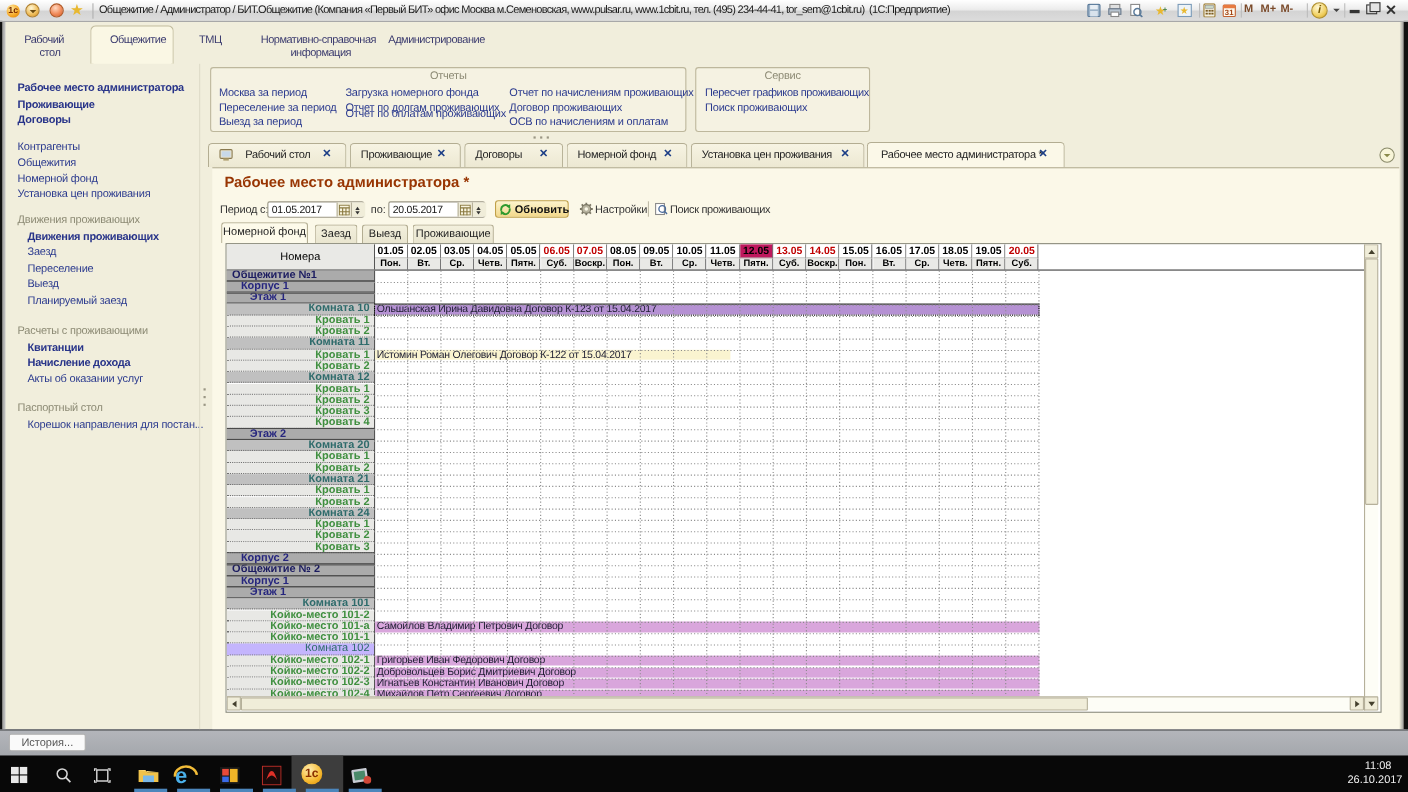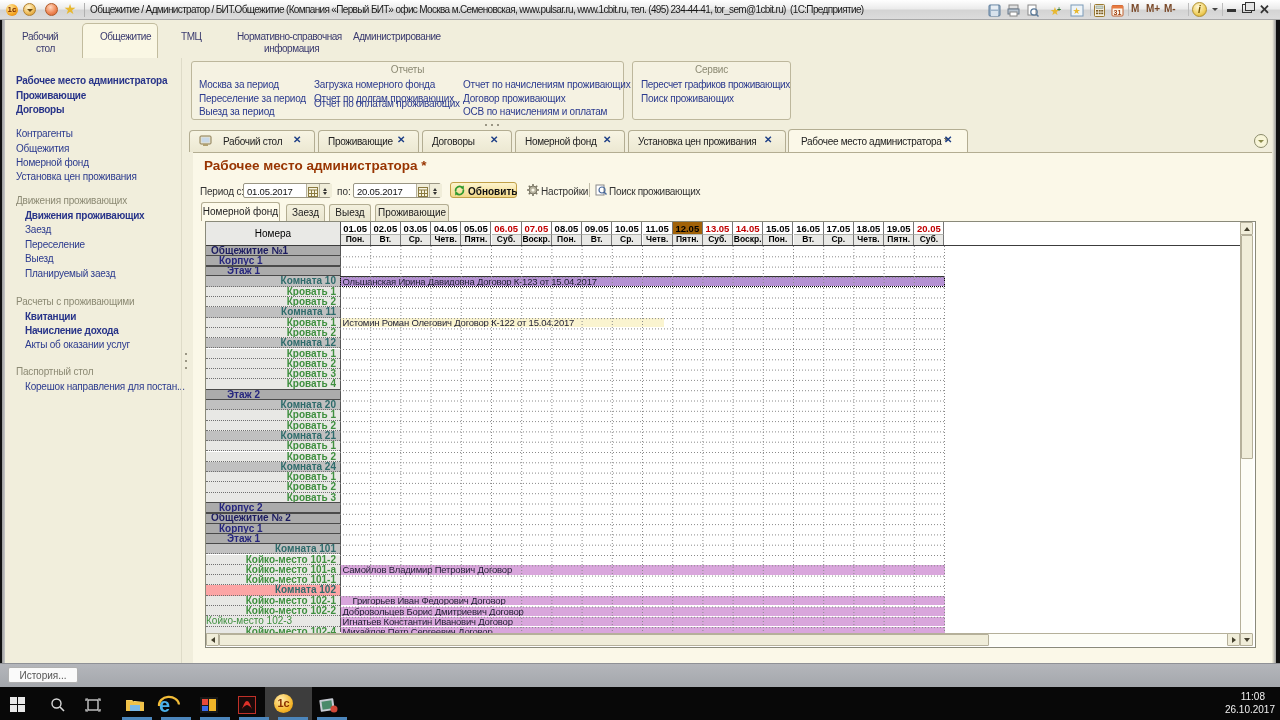--- a/index.html
+++ b/index.html
@@ -240,21 +240,21 @@
     <div style="position:absolute;left:315.7px;top:0;width:30.2px;height:13px;background:#fff;border-right:1px solid #777;box-sizing:border-box;font-size:9.5px;font-weight:bold;color:#c00000;text-align:center;line-height:14px;border-bottom:1px solid #b4b4ae;">07.05</div>
     <div style="position:absolute;left:315.7px;top:13px;width:30.2px;height:9.5px;background:#e9e9e6;border-right:1px solid #777;box-sizing:border-box;font-size:8.5px;font-weight:bold;color:#000;text-align:center;line-height:9.5px;">Воскр.</div>
     <div style="position:absolute;left:345.9px;top:0;width:30.2px;height:13px;background:#fff;border-right:1px solid #777;box-sizing:border-box;font-size:9.5px;font-weight:bold;color:#000;text-align:center;line-height:14px;border-bottom:1px solid #b4b4ae;">08.05</div>
     <div style="position:absolute;left:345.9px;top:13px;width:30.2px;height:9.5px;background:#e9e9e6;border-right:1px solid #777;box-sizing:border-box;font-size:8.5px;font-weight:bold;color:#000;text-align:center;line-height:9.5px;">Пон.</div>
     <div style="position:absolute;left:376.1px;top:0;width:30.2px;height:13px;background:#fff;border-right:1px solid #777;box-sizing:border-box;font-size:9.5px;font-weight:bold;color:#000;text-align:center;line-height:14px;border-bottom:1px solid #b4b4ae;">09.05</div>
     <div style="position:absolute;left:376.1px;top:13px;width:30.2px;height:9.5px;background:#e9e9e6;border-right:1px solid #777;box-sizing:border-box;font-size:8.5px;font-weight:bold;color:#000;text-align:center;line-height:9.5px;">Вт.</div>
     <div style="position:absolute;left:406.3px;top:0;width:30.2px;height:13px;background:#fff;border-right:1px solid #777;box-sizing:border-box;font-size:9.5px;font-weight:bold;color:#000;text-align:center;line-height:14px;border-bottom:1px solid #b4b4ae;">10.05</div>
     <div style="position:absolute;left:406.3px;top:13px;width:30.2px;height:9.5px;background:#e9e9e6;border-right:1px solid #777;box-sizing:border-box;font-size:8.5px;font-weight:bold;color:#000;text-align:center;line-height:9.5px;">Ср.</div>
     <div style="position:absolute;left:436.5px;top:0;width:30.2px;height:13px;background:#fff;border-right:1px solid #777;box-sizing:border-box;font-size:9.5px;font-weight:bold;color:#000;text-align:center;line-height:14px;border-bottom:1px solid #b4b4ae;">11.05</div>
     <div style="position:absolute;left:436.5px;top:13px;width:30.2px;height:9.5px;background:#e9e9e6;border-right:1px solid #777;box-sizing:border-box;font-size:8.5px;font-weight:bold;color:#000;text-align:center;line-height:9.5px;">Четв.</div>
-    <div style="position:absolute;left:466.7px;top:0;width:30.2px;height:13px;background:#a16207;border-right:1px solid #777;box-sizing:border-box;font-size:9.5px;font-weight:bold;color:#000;text-align:center;line-height:14px;border-bottom:1px solid #b4b4ae;">12.05</div>
+    <div style="position:absolute;left:466.7px;top:0;width:30.2px;height:13px;background:#be185d;border-right:1px solid #777;box-sizing:border-box;font-size:9.5px;font-weight:bold;color:#000;text-align:center;line-height:14px;border-bottom:1px solid #b4b4ae;">12.05</div>
     <div style="position:absolute;left:466.7px;top:13px;width:30.2px;height:9.5px;background:#e9e9e6;border-right:1px solid #777;box-sizing:border-box;font-size:8.5px;font-weight:bold;color:#000;text-align:center;line-height:9.5px;">Пятн.</div>
     <div style="position:absolute;left:496.9px;top:0;width:30.2px;height:13px;background:#fff;border-right:1px solid #777;box-sizing:border-box;font-size:9.5px;font-weight:bold;color:#c00000;text-align:center;line-height:14px;border-bottom:1px solid #b4b4ae;">13.05</div>
     <div style="position:absolute;left:496.9px;top:13px;width:30.2px;height:9.5px;background:#e9e9e6;border-right:1px solid #777;box-sizing:border-box;font-size:8.5px;font-weight:bold;color:#000;text-align:center;line-height:9.5px;">Суб.</div>
     <div style="position:absolute;left:527.1px;top:0;width:30.2px;height:13px;background:#fff;border-right:1px solid #777;box-sizing:border-box;font-size:9.5px;font-weight:bold;color:#c00000;text-align:center;line-height:14px;border-bottom:1px solid #b4b4ae;">14.05</div>
     <div style="position:absolute;left:527.1px;top:13px;width:30.2px;height:9.5px;background:#e9e9e6;border-right:1px solid #777;box-sizing:border-box;font-size:8.5px;font-weight:bold;color:#000;text-align:center;line-height:9.5px;">Воскр.</div>
     <div style="position:absolute;left:557.3px;top:0;width:30.2px;height:13px;background:#fff;border-right:1px solid #777;box-sizing:border-box;font-size:9.5px;font-weight:bold;color:#000;text-align:center;line-height:14px;border-bottom:1px solid #b4b4ae;">15.05</div>
     <div style="position:absolute;left:557.3px;top:13px;width:30.2px;height:9.5px;background:#e9e9e6;border-right:1px solid #777;box-sizing:border-box;font-size:8.5px;font-weight:bold;color:#000;text-align:center;line-height:9.5px;">Пон.</div>
     <div style="position:absolute;left:587.5px;top:0;width:30.2px;height:13px;background:#fff;border-right:1px solid #777;box-sizing:border-box;font-size:9.5px;font-weight:bold;color:#000;text-align:center;line-height:14px;border-bottom:1px solid #b4b4ae;">16.05</div>
     <div style="position:absolute;left:587.5px;top:13px;width:30.2px;height:9.5px;background:#e9e9e6;border-right:1px solid #777;box-sizing:border-box;font-size:8.5px;font-weight:bold;color:#000;text-align:center;line-height:9.5px;">Вт.</div>
     <div style="position:absolute;left:617.7px;top:0;width:30.2px;height:13px;background:#fff;border-right:1px solid #777;box-sizing:border-box;font-size:9.5px;font-weight:bold;color:#000;text-align:center;line-height:14px;border-bottom:1px solid #b4b4ae;">17.05</div>
@@ -292,38 +292,38 @@
     <div style="position:absolute;left:0;top:260.40px;width:134px;height:10.30px;box-sizing:border-box;border-bottom:dotted 1px #707070;font-size:10px;font-weight:bold;line-height:10.30px;white-space:nowrap;overflow:hidden;background:#e8e8e5;color:#3f8f3f;text-align:right;padding-right:4px;">Кровать 2</div>
     <div style="position:absolute;left:0;top:270.70px;width:134px;height:10.30px;box-sizing:border-box;border-bottom:dotted 1px #707070;font-size:10px;font-weight:bold;line-height:10.30px;white-space:nowrap;overflow:hidden;background:#e8e8e5;color:#3f8f3f;text-align:right;padding-right:4px;">Кровать 3</div>
     <div style="position:absolute;left:0;top:281.00px;width:134px;height:10.30px;box-sizing:border-box;border-bottom:solid 1px #4a4a4a;font-size:10px;font-weight:bold;line-height:10.30px;white-space:nowrap;overflow:hidden;background:#ababab;color:#26267e;text-align:left;padding-left:13px;">Корпус 2</div>
     <div style="position:absolute;left:0;top:291.30px;width:134px;height:10.30px;box-sizing:border-box;border-bottom:solid 1px #4a4a4a;font-size:10px;font-weight:bold;line-height:10.30px;white-space:nowrap;overflow:hidden;background:#ababab;color:#1b1b60;text-align:left;padding-left:5px;">Общежитие № 2</div>
     <div style="position:absolute;left:0;top:301.60px;width:134px;height:10.30px;box-sizing:border-box;border-bottom:solid 1px #4a4a4a;font-size:10px;font-weight:bold;line-height:10.30px;white-space:nowrap;overflow:hidden;background:#ababab;color:#26267e;text-align:left;padding-left:13px;">Корпус 1</div>
     <div style="position:absolute;left:0;top:311.90px;width:134px;height:10.30px;box-sizing:border-box;border-bottom:solid 1px #4a4a4a;font-size:10px;font-weight:bold;line-height:10.30px;white-space:nowrap;overflow:hidden;background:#ababab;color:#26267e;text-align:left;padding-left:21px;">Этаж 1</div>
     <div style="position:absolute;left:0;top:322.20px;width:134px;height:10.30px;box-sizing:border-box;border-bottom:dotted 1px #707070;font-size:10px;font-weight:bold;line-height:10.30px;white-space:nowrap;overflow:hidden;background:#c0c0c0;color:#2e6b6b;text-align:right;padding-right:4px;">Комната 101</div>
     <div style="position:absolute;left:0;top:332.50px;width:134px;height:10.30px;box-sizing:border-box;border-bottom:dotted 1px #707070;font-size:10px;font-weight:bold;line-height:10.30px;white-space:nowrap;overflow:hidden;background:#e8e8e5;color:#3f8f3f;text-align:right;padding-right:4px;">Койко-место 101-2</div>
     <div style="position:absolute;left:0;top:342.80px;width:134px;height:10.30px;box-sizing:border-box;border-bottom:dotted 1px #707070;font-size:10px;font-weight:bold;line-height:10.30px;white-space:nowrap;overflow:hidden;background:#e8e8e5;color:#3f8f3f;text-align:right;padding-right:4px;">Койко-место 101-а</div>
     <div style="position:absolute;left:0;top:353.10px;width:134px;height:10.30px;box-sizing:border-box;border-bottom:dotted 1px #707070;font-size:10px;font-weight:bold;line-height:10.30px;white-space:nowrap;overflow:hidden;background:#e8e8e5;color:#3f8f3f;text-align:right;padding-right:4px;">Койко-место 101-1</div>
-    <div style="position:absolute;left:0;top:363.40px;width:134px;height:10.30px;box-sizing:border-box;border-bottom:dotted 1px #707070;font-size:10px;font-weight:bold;line-height:10.30px;white-space:nowrap;overflow:hidden;background:#fca5a5;color:#2e6b6b;text-align:right;padding-right:4px;">Комната 102</div>
+    <div style="position:absolute;left:0;top:363.40px;width:134px;height:10.30px;box-sizing:border-box;border-bottom:dotted 1px #707070;font-size:10px;font-weight:normal;line-height:10.30px;white-space:nowrap;overflow:hidden;background:#c4b5fd;color:#2e6b6b;text-align:right;padding-right:4px;">Комната 102</div>
     <div style="position:absolute;left:0;top:373.70px;width:134px;height:10.30px;box-sizing:border-box;border-bottom:dotted 1px #707070;font-size:10px;font-weight:bold;line-height:10.30px;white-space:nowrap;overflow:hidden;background:#e8e8e5;color:#3f8f3f;text-align:right;padding-right:4px;">Койко-место 102-1</div>
     <div style="position:absolute;left:0;top:384.00px;width:134px;height:10.30px;box-sizing:border-box;border-bottom:dotted 1px #707070;font-size:10px;font-weight:bold;line-height:10.30px;white-space:nowrap;overflow:hidden;background:#e8e8e5;color:#3f8f3f;text-align:right;padding-right:4px;">Койко-место 102-2</div>
-    <div style="position:absolute;left:0;top:394.30px;width:134px;height:10.30px;box-sizing:border-box;border-bottom:dotted 1px #707070;font-size:10px;font-weight:normal;line-height:10.30px;white-space:nowrap;overflow:hidden;background:#e8e8e5;color:#3f8f3f;padding-right:4px;">Койко-место 102-3</div>
+    <div style="position:absolute;left:0;top:394.30px;width:134px;height:10.30px;box-sizing:border-box;border-bottom:dotted 1px #707070;font-size:10px;font-weight:bold;line-height:10.30px;white-space:nowrap;overflow:hidden;background:#e8e8e5;color:#3f8f3f;text-align:right;padding-right:4px;">Койко-место 102-3</div>
     <div style="position:absolute;left:0;top:404.60px;width:134px;height:10.30px;box-sizing:border-box;border-bottom:dotted 1px #707070;font-size:10px;font-weight:bold;line-height:10.30px;white-space:nowrap;overflow:hidden;background:#e8e8e5;color:#3f8f3f;text-align:right;padding-right:4px;">Койко-место 102-4</div>
     <div style="position:absolute;left:0;top:33.20px;width:134px;height:1px;background:#4a4a4a;"></div>
     <div style="position:absolute;left:0;top:43.50px;width:134px;height:1px;background:#4a4a4a;"></div>
     <div style="position:absolute;left:0;top:167.10px;width:134px;height:1px;background:#4a4a4a;"></div>
     <div style="position:absolute;left:0;top:280.40px;width:134px;height:1px;background:#4a4a4a;"></div>
     <div style="position:absolute;left:0;top:290.70px;width:134px;height:1px;background:#4a4a4a;"></div>
     <div style="position:absolute;left:0;top:301.00px;width:134px;height:1px;background:#4a4a4a;"></div>
     <div style="position:absolute;left:0;top:311.30px;width:134px;height:1px;background:#4a4a4a;"></div>
     <div style="position:absolute;left:134px;top:23.5px;width:1px;height:386.5px;background:#555;"></div>
     <div style="position:absolute;left:134.5px;top:54.90px;width:604px;height:9.30px;background:#b591d3;font-size:9.5px;letter-spacing:-0.2px;color:#1c1c30;line-height:9.30px;white-space:nowrap;overflow:hidden;padding-left:2px;box-sizing:border-box;">Ольшанская Ирина Давидовна Договор К-123 от 15.04.2017</div>
     <div style="position:absolute;left:134.0px;top:53.80px;width:605px;height:11.30px;box-sizing:border-box;border:1px dotted #000;border-top:1px solid #333;"></div>
     <div style="position:absolute;left:134.5px;top:96.10px;width:323px;height:9.30px;background:#faf4d0;font-size:9.5px;letter-spacing:-0.2px;color:#1c1c30;line-height:9.30px;white-space:nowrap;overflow:hidden;padding-left:2px;box-sizing:border-box;">Истомин Роман Олегович Договор К-122 от 15.04.2017</div>
     <div style="position:absolute;left:134.5px;top:343.30px;width:604px;height:9.30px;background:#d9a6dc;font-size:9.5px;letter-spacing:-0.2px;color:#1c1c30;line-height:9.30px;white-space:nowrap;overflow:hidden;padding-left:2px;box-sizing:border-box;">Самойлов Владимир Петрович Договор</div>
-    <div style="position:absolute;left:134.5px;top:374.20px;width:604px;height:9.30px;background:#d9a6dc;font-size:9.5px;letter-spacing:-0.2px;color:#1c1c30;line-height:9.30px;white-space:nowrap;overflow:hidden;padding-left:12px;box-sizing:border-box;">Григорьев Иван Федорович Договор</div>
+    <div style="position:absolute;left:134.5px;top:374.20px;width:604px;height:9.30px;background:#d9a6dc;font-size:9.5px;letter-spacing:-0.2px;color:#1c1c30;line-height:9.30px;white-space:nowrap;overflow:hidden;padding-left:2px;box-sizing:border-box;">Григорьев Иван Федорович Договор</div>
     <div style="position:absolute;left:134.5px;top:384.50px;width:604px;height:9.30px;background:#d9a6dc;font-size:9.5px;letter-spacing:-0.2px;color:#1c1c30;line-height:9.30px;white-space:nowrap;overflow:hidden;padding-left:2px;box-sizing:border-box;">Добровольцев Борис Дмитриевич Договор</div>
     <div style="position:absolute;left:134.5px;top:394.80px;width:604px;height:9.30px;background:#d9a6dc;font-size:9.5px;letter-spacing:-0.2px;color:#1c1c30;line-height:9.30px;white-space:nowrap;overflow:hidden;padding-left:2px;box-sizing:border-box;">Игнатьев Константин Иванович Договор</div>
     <div style="position:absolute;left:134.5px;top:405.10px;width:604px;height:9.30px;background:#d9a6dc;font-size:9.5px;letter-spacing:-0.2px;color:#1c1c30;line-height:9.30px;white-space:nowrap;overflow:hidden;padding-left:2px;box-sizing:border-box;">Михайлов Петр Сергеевич Договор</div>
     <svg style="position:absolute;left:134px;top:23.5px;pointer-events:none;" width="606" height="386">
       <line x1="30.7" y1="0" x2="30.7" y2="386" stroke="#8a8a8a" stroke-width="1" stroke-dasharray="1,2"></line>
       <line x1="60.9" y1="0" x2="60.9" y2="386" stroke="#8a8a8a" stroke-width="1" stroke-dasharray="1,2"></line>
       <line x1="91.1" y1="0" x2="91.1" y2="386" stroke="#8a8a8a" stroke-width="1" stroke-dasharray="1,2"></line>
       <line x1="121.3" y1="0" x2="121.3" y2="386" stroke="#8a8a8a" stroke-width="1" stroke-dasharray="1,2"></line>
       <line x1="151.5" y1="0" x2="151.5" y2="386" stroke="#8a8a8a" stroke-width="1" stroke-dasharray="1,2"></line>
       <line x1="181.7" y1="0" x2="181.7" y2="386" stroke="#8a8a8a" stroke-width="1" stroke-dasharray="1,2"></line>

